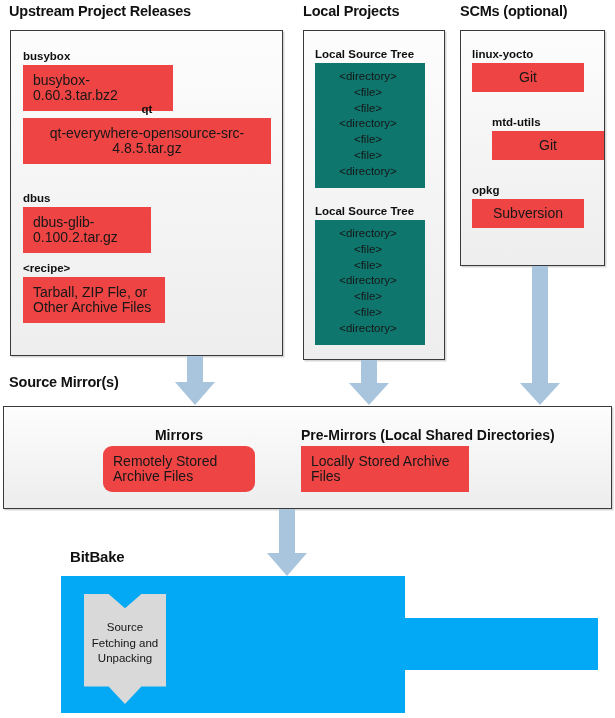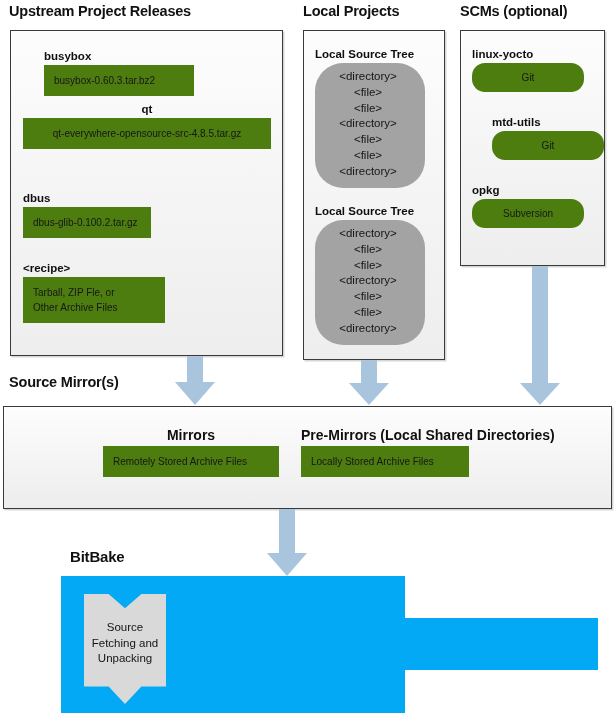--- a/index.html
+++ b/index.html
@@ -47,67 +47,66 @@
   
   .entry{position:absolute;}
   .entry-label{
     font-weight:bold;
     font-size:11.5px;
     color:#0f0f0f;
     margin:0 0 3px 0;
     white-space:nowrap;
   }
   .chip{
-    background:#4d7c0f;
+    background:#ef4444;
     color:#171717;
-    font-size:10px;
+    font-size:14px;
     line-height:15px;
     box-sizing:border-box;
     display:block;
   }
   .chip.pad-left{padding:8px 10px;}
   .chip.center{text-align:center;padding:7px 6px;}
 
   
-  #entry-busybox{left:23px;top:50px;width:240px;margin-left:21px;}
+  #entry-busybox{left:23px;top:50px;width:240px;}
   #entry-busybox .chip{width:150px;}
   #entry-qt{left:23px;top:103px;width:248px;text-align:center;}
   #entry-qt .chip{width:248px;}
   #entry-dbus{left:23px;top:192px;width:240px;}
   #entry-dbus .chip{width:128px;}
   #entry-recipe{left:23px;top:262px;width:240px;}
   #entry-recipe .chip{width:142px;white-space:pre-line;}
 
   
   .tree-block{position:absolute;width:110px;}
   #tree-1{left:315px;top:48px;}
   #tree-2{left:315px;top:205px;}
   .tree-body{
-    background:#a3a3a3;
+    background:#0f766e;
     font-size:11.5px;
     line-height:15.8px;
     text-align:center;
     padding:6px 4px 8px 0;
     white-space:pre-line;
     color:#161616;
     box-sizing:border-box;
     width:110px;
-    border-radius:28px;
   }
 
   
   #scm-1{left:472px;top:48px;width:112px;}
   #scm-2{left:472px;top:116px;width:112px;padding-left:20px;}
   #scm-3{left:472px;top:184px;width:136px;}
-  .scm-chip{width:112px;border-radius:13px;}
+  .scm-chip{width:112px;}
 
   
   #mirror-1{left:103px;top:427px;}
   #mirror-2{left:301px;top:427px;}
-  #mirror-1 .chip{width:176px;}
+  #mirror-1 .chip{width:152px;border-radius:9px;}
   #mirror-2 .chip{width:168px;}
   #mirror-1 .entry-label,#mirror-2 .entry-label{font-size:14px;text-align:center;}
 
   
   .arrow{position:absolute;}
   .arrow svg{display:block;}
   #arrow-upstream{left:174px;top:356px;}
   #arrow-local{left:348px;top:360px;}
   #arrow-scms{left:519px;top:266px;}
   #arrow-mirror{left:266px;top:509px;}

